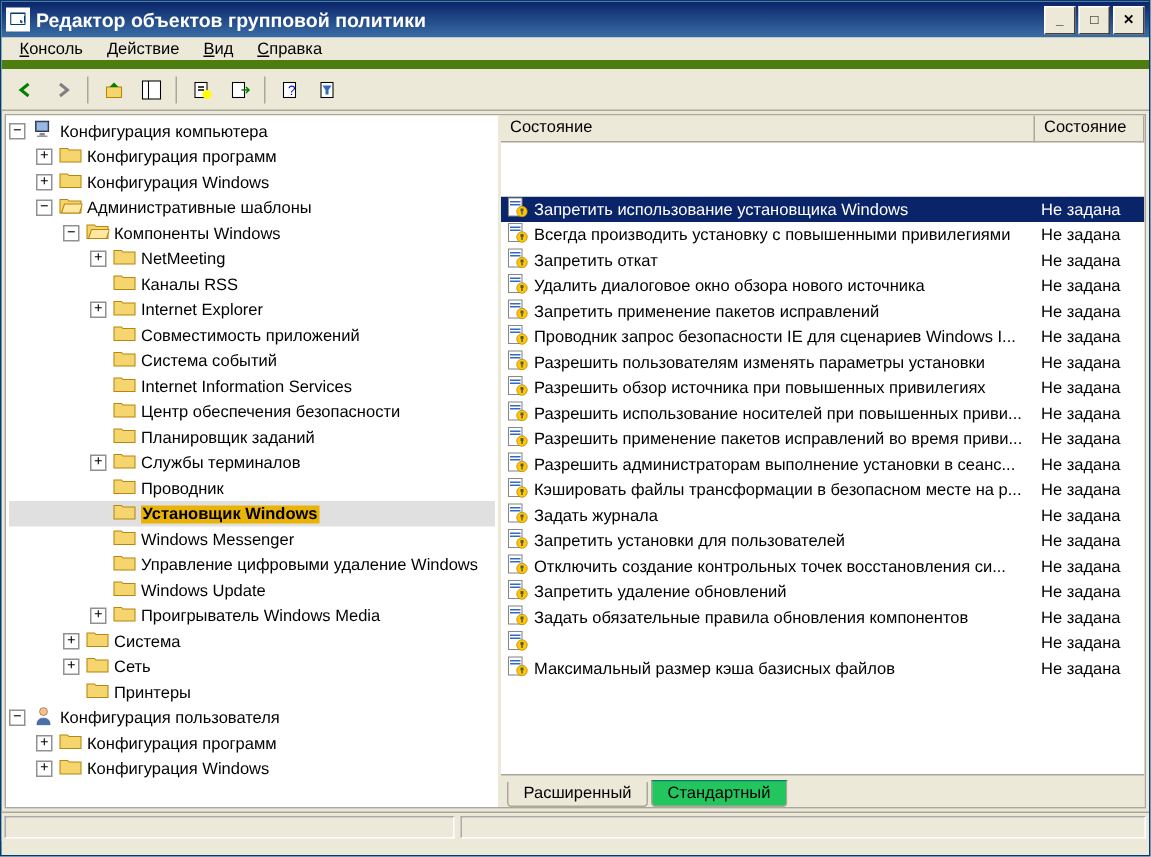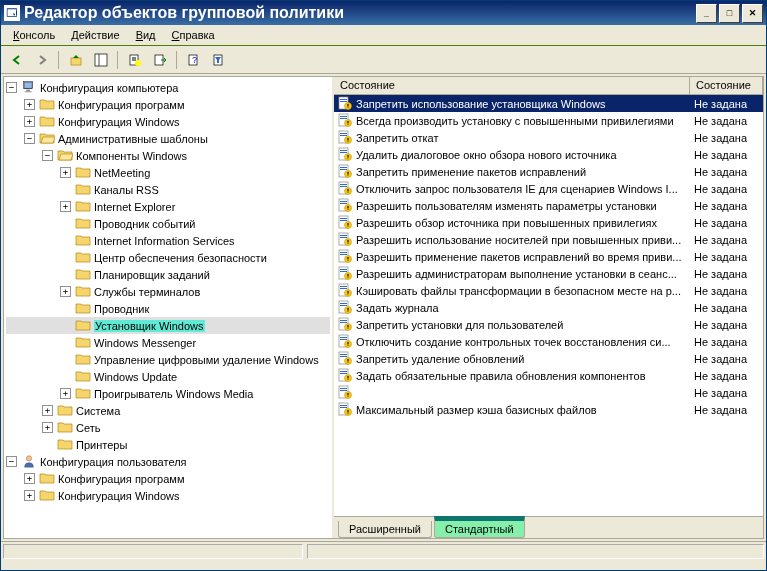--- a/index.html
+++ b/index.html
@@ -1,51 +1,51 @@
 <!DOCTYPE html>
 <html><head>
 <meta charset="utf-8">
 <style>
 * { box-sizing: border-box; margin: 0; padding: 0; }
 body { font-family: Tahoma, sans-serif; font-size: 11px; background: #ece9d8; width: 767px; height: 571px; overflow: hidden; border: 1px solid #003c74; }
 .titlebar { height: 24px; background: linear-gradient(to bottom, #0a246a, #3a6ea5); color: #fff; display: flex; align-items: center; padding: 0 3px; font-weight: bold; }
 .titlebar .app-icon { width: 16px; height: 16px; background: #fff; margin-right: 4px; display: inline-flex; align-items: center; justify-content: center; font-size: 10px; color: #003c74; }
-.titlebar-title { flex: 1; font-size: 16px; }
+.titlebar-title { flex: 1; font-size: 13px; }
 .window-buttons { display: flex; gap: 2px; }
 .window-btn { width: 21px; height: 19px; background: #ece9d8; border: 1px solid #fff; border-right-color: #404040; border-bottom-color: #404040; display: flex; align-items: center; justify-content: center; font-size: 9px; font-weight: bold; color: #000; cursor: pointer; font-family: Marlett, sans-serif; }
-.menubar { height: 21px; background: #ece9d8; border-bottom: 1px solid #4d7c0f; display: flex; align-items: center; padding-left: 4px; }
+.menubar { height: 21px; background: #ece9d8; border-bottom: 6px solid #4d7c0f; display: flex; align-items: center; padding-left: 4px; }
 .menubar-item { padding: 2px 8px; cursor: pointer; }
 .menubar-item u { text-decoration: underline; }
 .toolbar { height: 28px; background: #ece9d8; border-bottom: 1px solid #aca899; display: flex; align-items: center; padding-left: 4px; gap: 2px; }
 .tb-btn { width: 23px; height: 22px; border: 1px solid transparent; display: flex; align-items: center; justify-content: center; cursor: pointer; }
 .tb-sep { width: 1px; height: 18px; background: #aca899; margin: 0 3px; }
 .content { display: flex; height: 463px; background: #fff; border: 1px solid #aca899; margin: 2px; }
 .tree-panel { width: 330px; background: #fff; overflow: auto; border-right: 2px solid #ece9d8; padding: 2px; }
 .tree-row { display: flex; align-items: center; height: 17px; cursor: pointer; }
 .tree-row.selected { background: #e0e0e0; }
 .tree-indent { display: inline-block; }
 .expander { width: 11px; height: 11px; border: 1px solid #919191; font-size: 9px; line-height: 9px; text-align: center; margin-right: 4px; cursor: pointer; color: #000; background: #fff; font-family: monospace; }
 .expander-spacer { width: 15px; display: inline-block; }
 .tree-icon { width: 16px; height: 14px; margin-right: 3px; }
 .tree-label { font-size: 11px; }
-.tree-label.selected { background: #5eead4; padding: 0 1px; }
+.tree-label.selected { background: #eab308; padding: 0 1px; font-weight: bold; }
 .folder-closed { fill: #f5d56e; stroke: #b8860b; stroke-width: 0.7; }
 .folder-open { fill: #f5d56e; stroke: #b8860b; stroke-width: 0.7; }
-.list-panel { flex: 1; display: flex; flex-direction: column; overflow: hidden; }
+.list-panel { flex: 1; display: flex; flex-direction: column; overflow: hidden; gap: 36px; }
 .list-header { height: 18px; display: flex; background: #ece9d8; border-bottom: 1px solid #aca899; }
 .list-header-cell { border-right: 1px solid #aca899; padding: 2px 6px; font-size: 11px; cursor: pointer; }
 .list-body { flex: 1; overflow: auto; background: #fff; }
 .list-row { display: flex; height: 17px; align-items: center; cursor: pointer; }
 .list-row.selected { background: #0a246a; color: #fff; }
 .list-cell-name { width: 356px; padding-left: 4px; display: flex; align-items: center; overflow: hidden; text-overflow: ellipsis; white-space: nowrap; }
 .list-cell-state { padding-left: 4px; }
 .list-icon { width: 14px; height: 14px; margin-right: 4px; flex-shrink: 0; }
 .tabs-bar { height: 22px; background: #ece9d8; display: flex; align-items: flex-end; padding-left: 4px; border-top: 1px solid #aca899; }
 .tab { padding: 2px 10px; border: 1px solid #aca899; border-top: none; background: #ece9d8; margin-right: 2px; cursor: pointer; border-radius: 0 0 3px 3px; font-size: 11px; }
-.tab.active { background: #86efac; border-top: 5px solid #0f766e; margin-top: -1px; }
+.tab.active { background: #22c55e; border-top: 1px solid #0f766e; margin-top: -1px; }
 .statusbar { height: 20px; background: #ece9d8; border-top: 1px solid #aca899; display: flex; }
 .status-cell { border: 1px inset #fff; flex: 1; margin: 2px; }
 .status-cell:first-child { flex: 0 0 300px; }
 </style>
 </head>
 <body>
 
 <div class="titlebar">
   <span class="app-icon">🗔</span>
   <span class="titlebar-title">Редактор объектов групповой политики</span>
@@ -187,21 +187,29 @@
             <path class="folder-closed" d="M1 3 L1 12 L15 12 L15 4 L7 4 L6 3 Z"></path>
           </svg></span>
         <span class="tree-label">Internet Explorer</span>
       </div>
       <div class="tree-row">
         <span class="tree-indent" style="width: 54px;"></span>
         <span class="expander-spacer"></span>
         <span><svg class="tree-icon" viewBox="0 0 16 14">
             <path class="folder-closed" d="M1 3 L1 12 L15 12 L15 4 L7 4 L6 3 Z"></path>
           </svg></span>
-        <span class="tree-label">Проводник событий</span>
+        <span class="tree-label">Совместимость приложений</span>
+      </div>
+      <div class="tree-row">
+        <span class="tree-indent" style="width: 54px;"></span>
+        <span class="expander-spacer"></span>
+        <span><svg class="tree-icon" viewBox="0 0 16 14">
+            <path class="folder-closed" d="M1 3 L1 12 L15 12 L15 4 L7 4 L6 3 Z"></path>
+          </svg></span>
+        <span class="tree-label">Система событий</span>
       </div>
       <div class="tree-row">
         <span class="tree-indent" style="width: 54px;"></span>
         <span class="expander-spacer"></span>
         <span><svg class="tree-icon" viewBox="0 0 16 14">
             <path class="folder-closed" d="M1 3 L1 12 L15 12 L15 4 L7 4 L6 3 Z"></path>
           </svg></span>
         <span class="tree-label">Internet Information Services</span>
       </div>
       <div class="tree-row">
@@ -405,21 +413,21 @@
         <div class="list-row">
           <div class="list-cell-name">
             <span><svg class="list-icon" viewBox="0 0 14 14">
                 <rect x="1" y="1" width="9" height="12" fill="#fff" stroke="#888" stroke-width="0.7"></rect>
                 <rect x="2" y="3" width="7" height="1" fill="#316ac5"></rect>
                 <rect x="2" y="5" width="7" height="1" fill="#316ac5"></rect>
                 <circle cx="10" cy="10" r="3.5" fill="#ffc800" stroke="#b8860b" stroke-width="0.5"></circle>
                 <rect x="9" y="8" width="2" height="2" fill="#555"></rect>
                 <rect x="9.5" y="10" width="1" height="2" fill="#555"></rect>
               </svg></span>
-            <span>Отключить запрос пользователя IE для сценариев Windows I...</span>
+            <span>Проводник запрос безопасности IE для сценариев Windows I...</span>
           </div>
           <div class="list-cell-state">Не задана</div>
         </div>
         <div class="list-row">
           <div class="list-cell-name">
             <span><svg class="list-icon" viewBox="0 0 14 14">
                 <rect x="1" y="1" width="9" height="12" fill="#fff" stroke="#888" stroke-width="0.7"></rect>
                 <rect x="2" y="3" width="7" height="1" fill="#316ac5"></rect>
                 <rect x="2" y="5" width="7" height="1" fill="#316ac5"></rect>
                 <circle cx="10" cy="10" r="3.5" fill="#ffc800" stroke="#b8860b" stroke-width="0.5"></circle>

